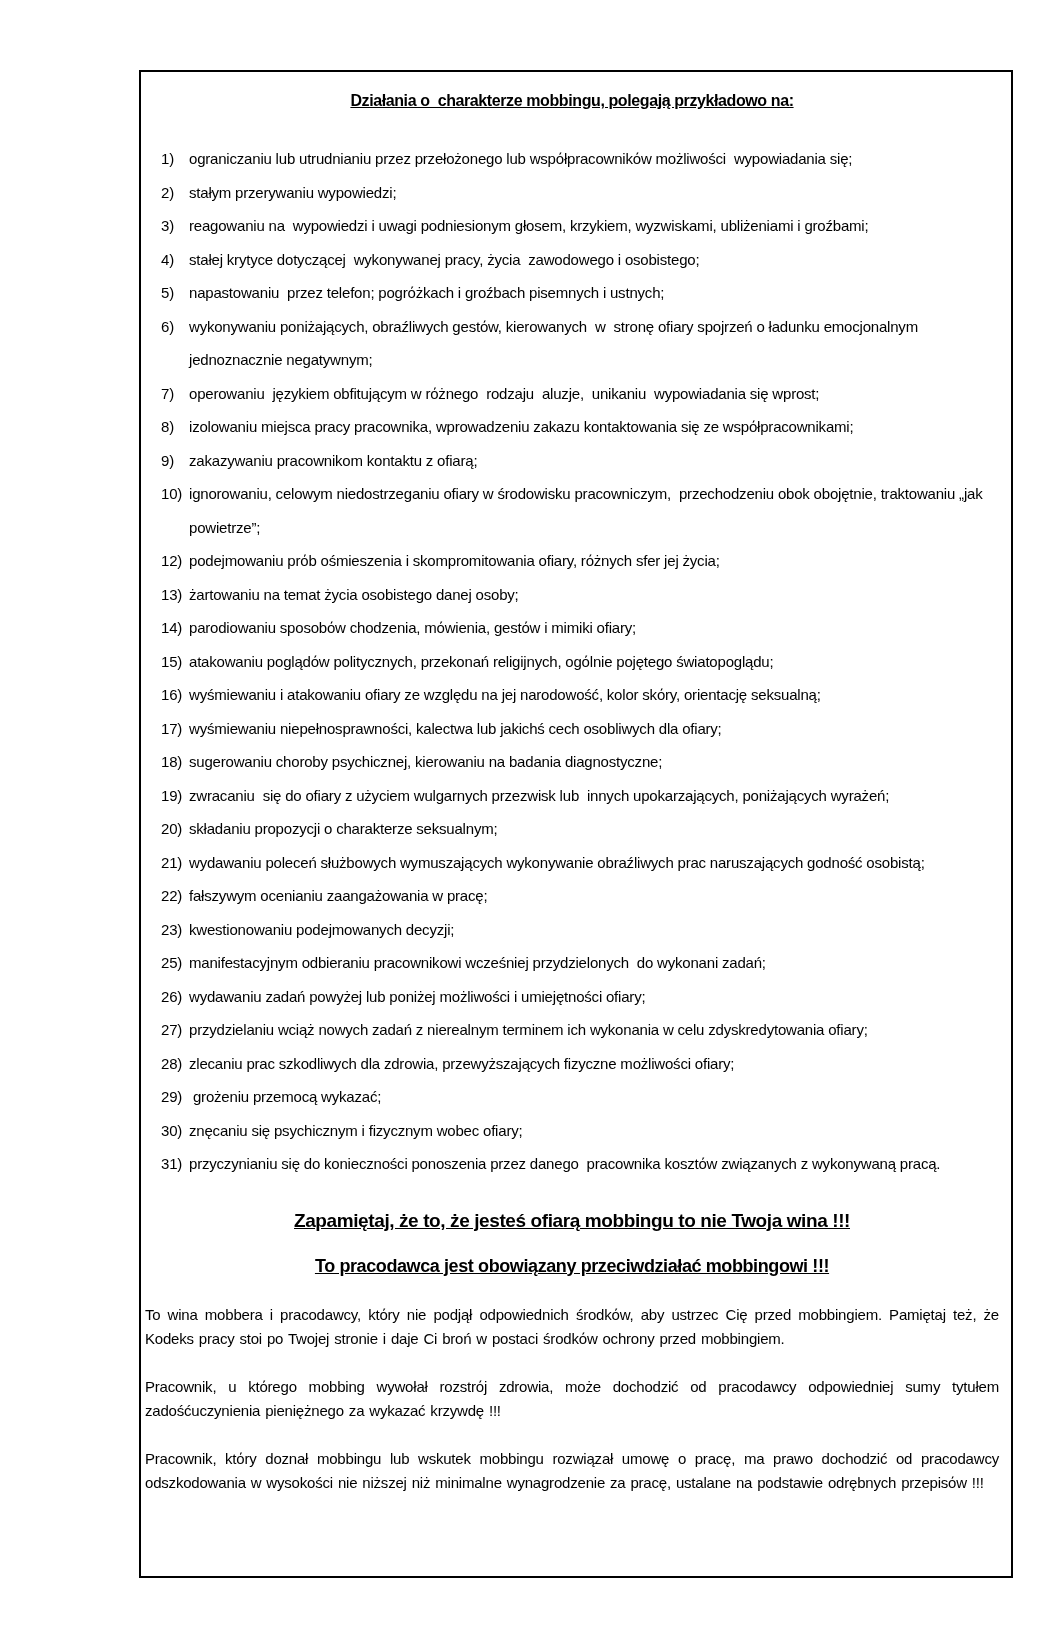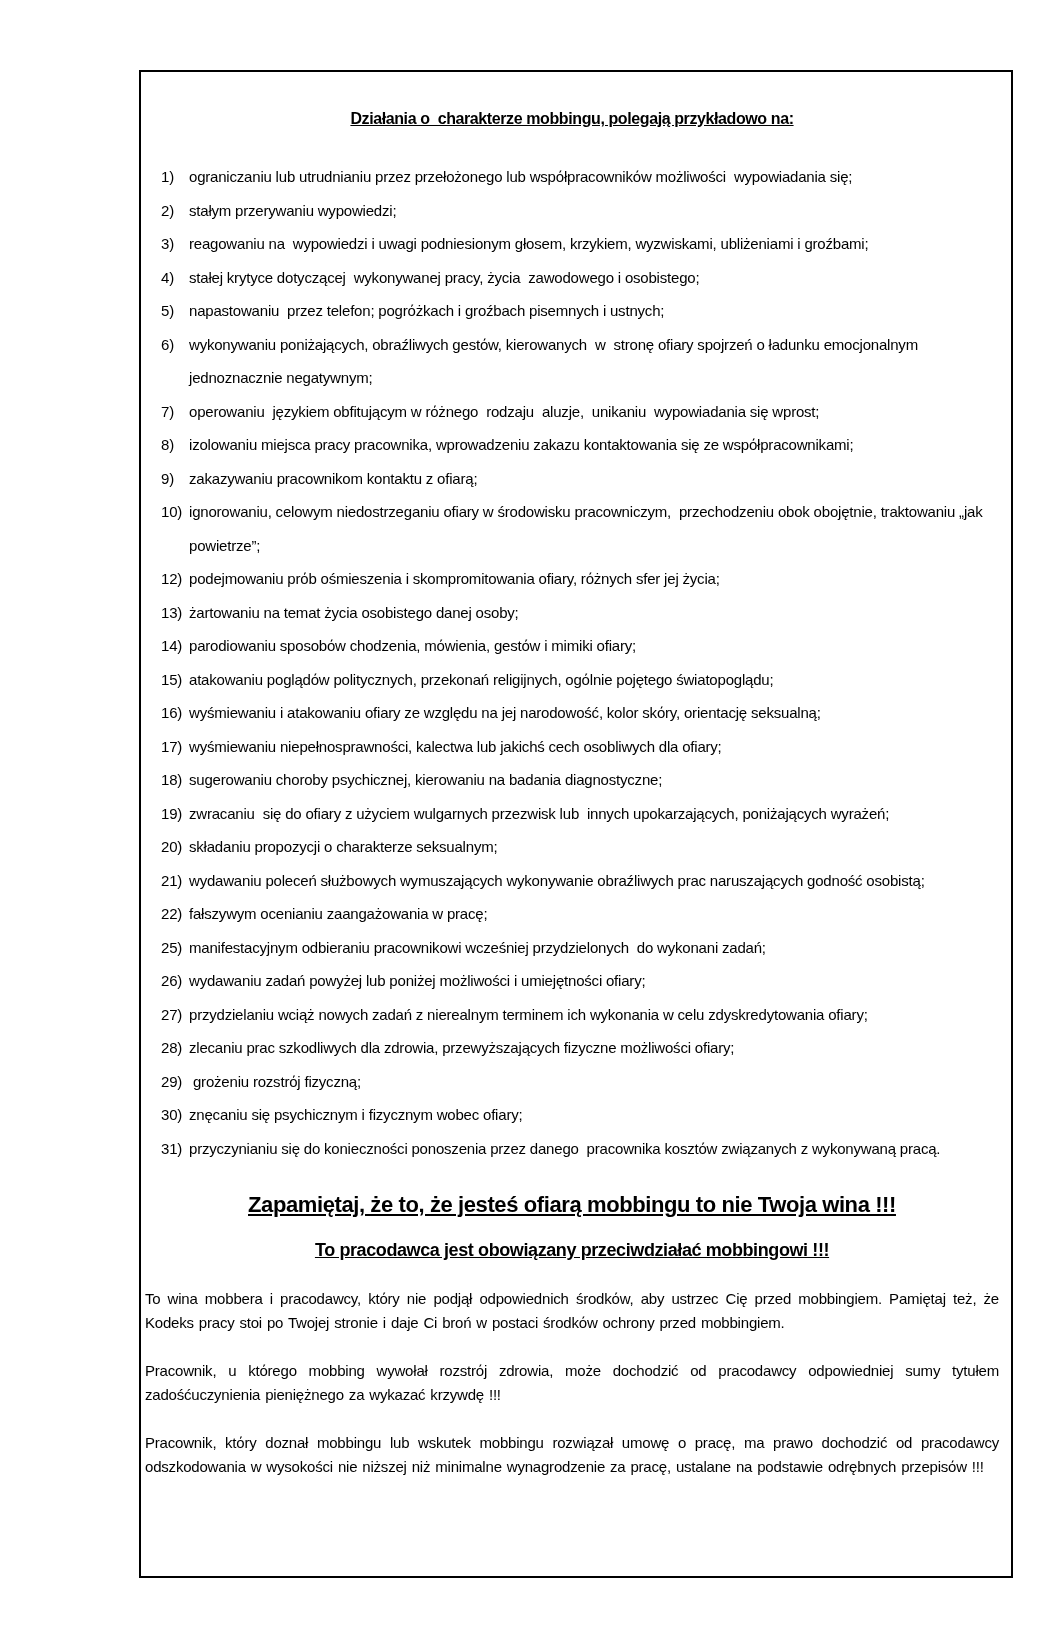--- a/index.html
+++ b/index.html
@@ -17,21 +17,21 @@
     overflow: hidden;
   }
   .frame {
     position: absolute;
     left: 139px;
     top: 70px;
     width: 874px;
     height: 1508px;
     border: 2px solid #000000;
     box-sizing: border-box;
-    padding: 38px 8px 0 0;
+    padding: 20px 8px 0 0;
   }
   .doc-title {
     text-align: center;
     font-size: 16px;
     font-weight: bold;
     letter-spacing: -0.4px;
     text-decoration: underline;
     white-space: pre-wrap;
     margin: 0 0 32px 0;
   }
@@ -53,21 +53,21 @@
     padding-right: 4px;
   }
   .big-heading {
     text-align: center;
     font-weight: bold;
     text-decoration: underline;
     letter-spacing: -0.4px;
   }
   .h1 {
     margin-top: 28px;
-    font-size: 22px;
+    font-size: 19px;
     line-height: 24px;
   }
   .h2 {
     margin-top: 22px;
     font-size: 18px;
     line-height: 22px;
   }
   .paras {
     margin: 26px 4px 0 4px;
   }
@@ -191,20 +191,24 @@
   <div class="li">
     <span class="num">21)</span>
     <span class="txt">wydawaniu poleceń służbowych wymuszających wykonywanie obraźliwych prac naruszających godność osobistą;</span>
   </div>
 
   <div class="li">
     <span class="num">22)</span>
     <span class="txt">fałszywym ocenianiu zaangażowania w pracę;</span>
   </div>
 
+  <div class="li">
+    <span class="num">23)</span>
+    <span class="txt">kwestionowaniu podejmowanych decyzji;</span>
+  </div>
 
 
   <div class="li">
     <span class="num">25)</span>
     <span class="txt">manifestacyjnym odbieraniu pracownikowi wcześniej przydzielonych  do wykonani zadań;</span>
   </div>
 
   <div class="li">
     <span class="num">26)</span>
     <span class="txt">wydawaniu zadań powyżej lub poniżej możliwości i umiejętności ofiary;</span>
@@ -215,21 +219,21 @@
     <span class="txt">przydzielaniu wciąż nowych zadań z nierealnym terminem ich wykonania w celu zdyskredytowania ofiary;</span>
   </div>
 
   <div class="li">
     <span class="num">28)</span>
     <span class="txt">zlecaniu prac szkodliwych dla zdrowia, przewyższających fizyczne możliwości ofiary;</span>
   </div>
 
   <div class="li">
     <span class="num">29)</span>
-    <span class="txt"> grożeniu rozstrόj fizyczną;</span>
+    <span class="txt"> grożeniu przemocą wykazać;</span>
   </div>
 
   <div class="li">
     <span class="num">30)</span>
     <span class="txt">znęcaniu się psychicznym i fizycznym wobec ofiary;</span>
   </div>
 
   <div class="li">
     <span class="num">31)</span>
     <span class="txt">przyczynianiu się do konieczności ponoszenia przez danego  pracownika kosztόw związanych z wykonywaną pracą.</span>

